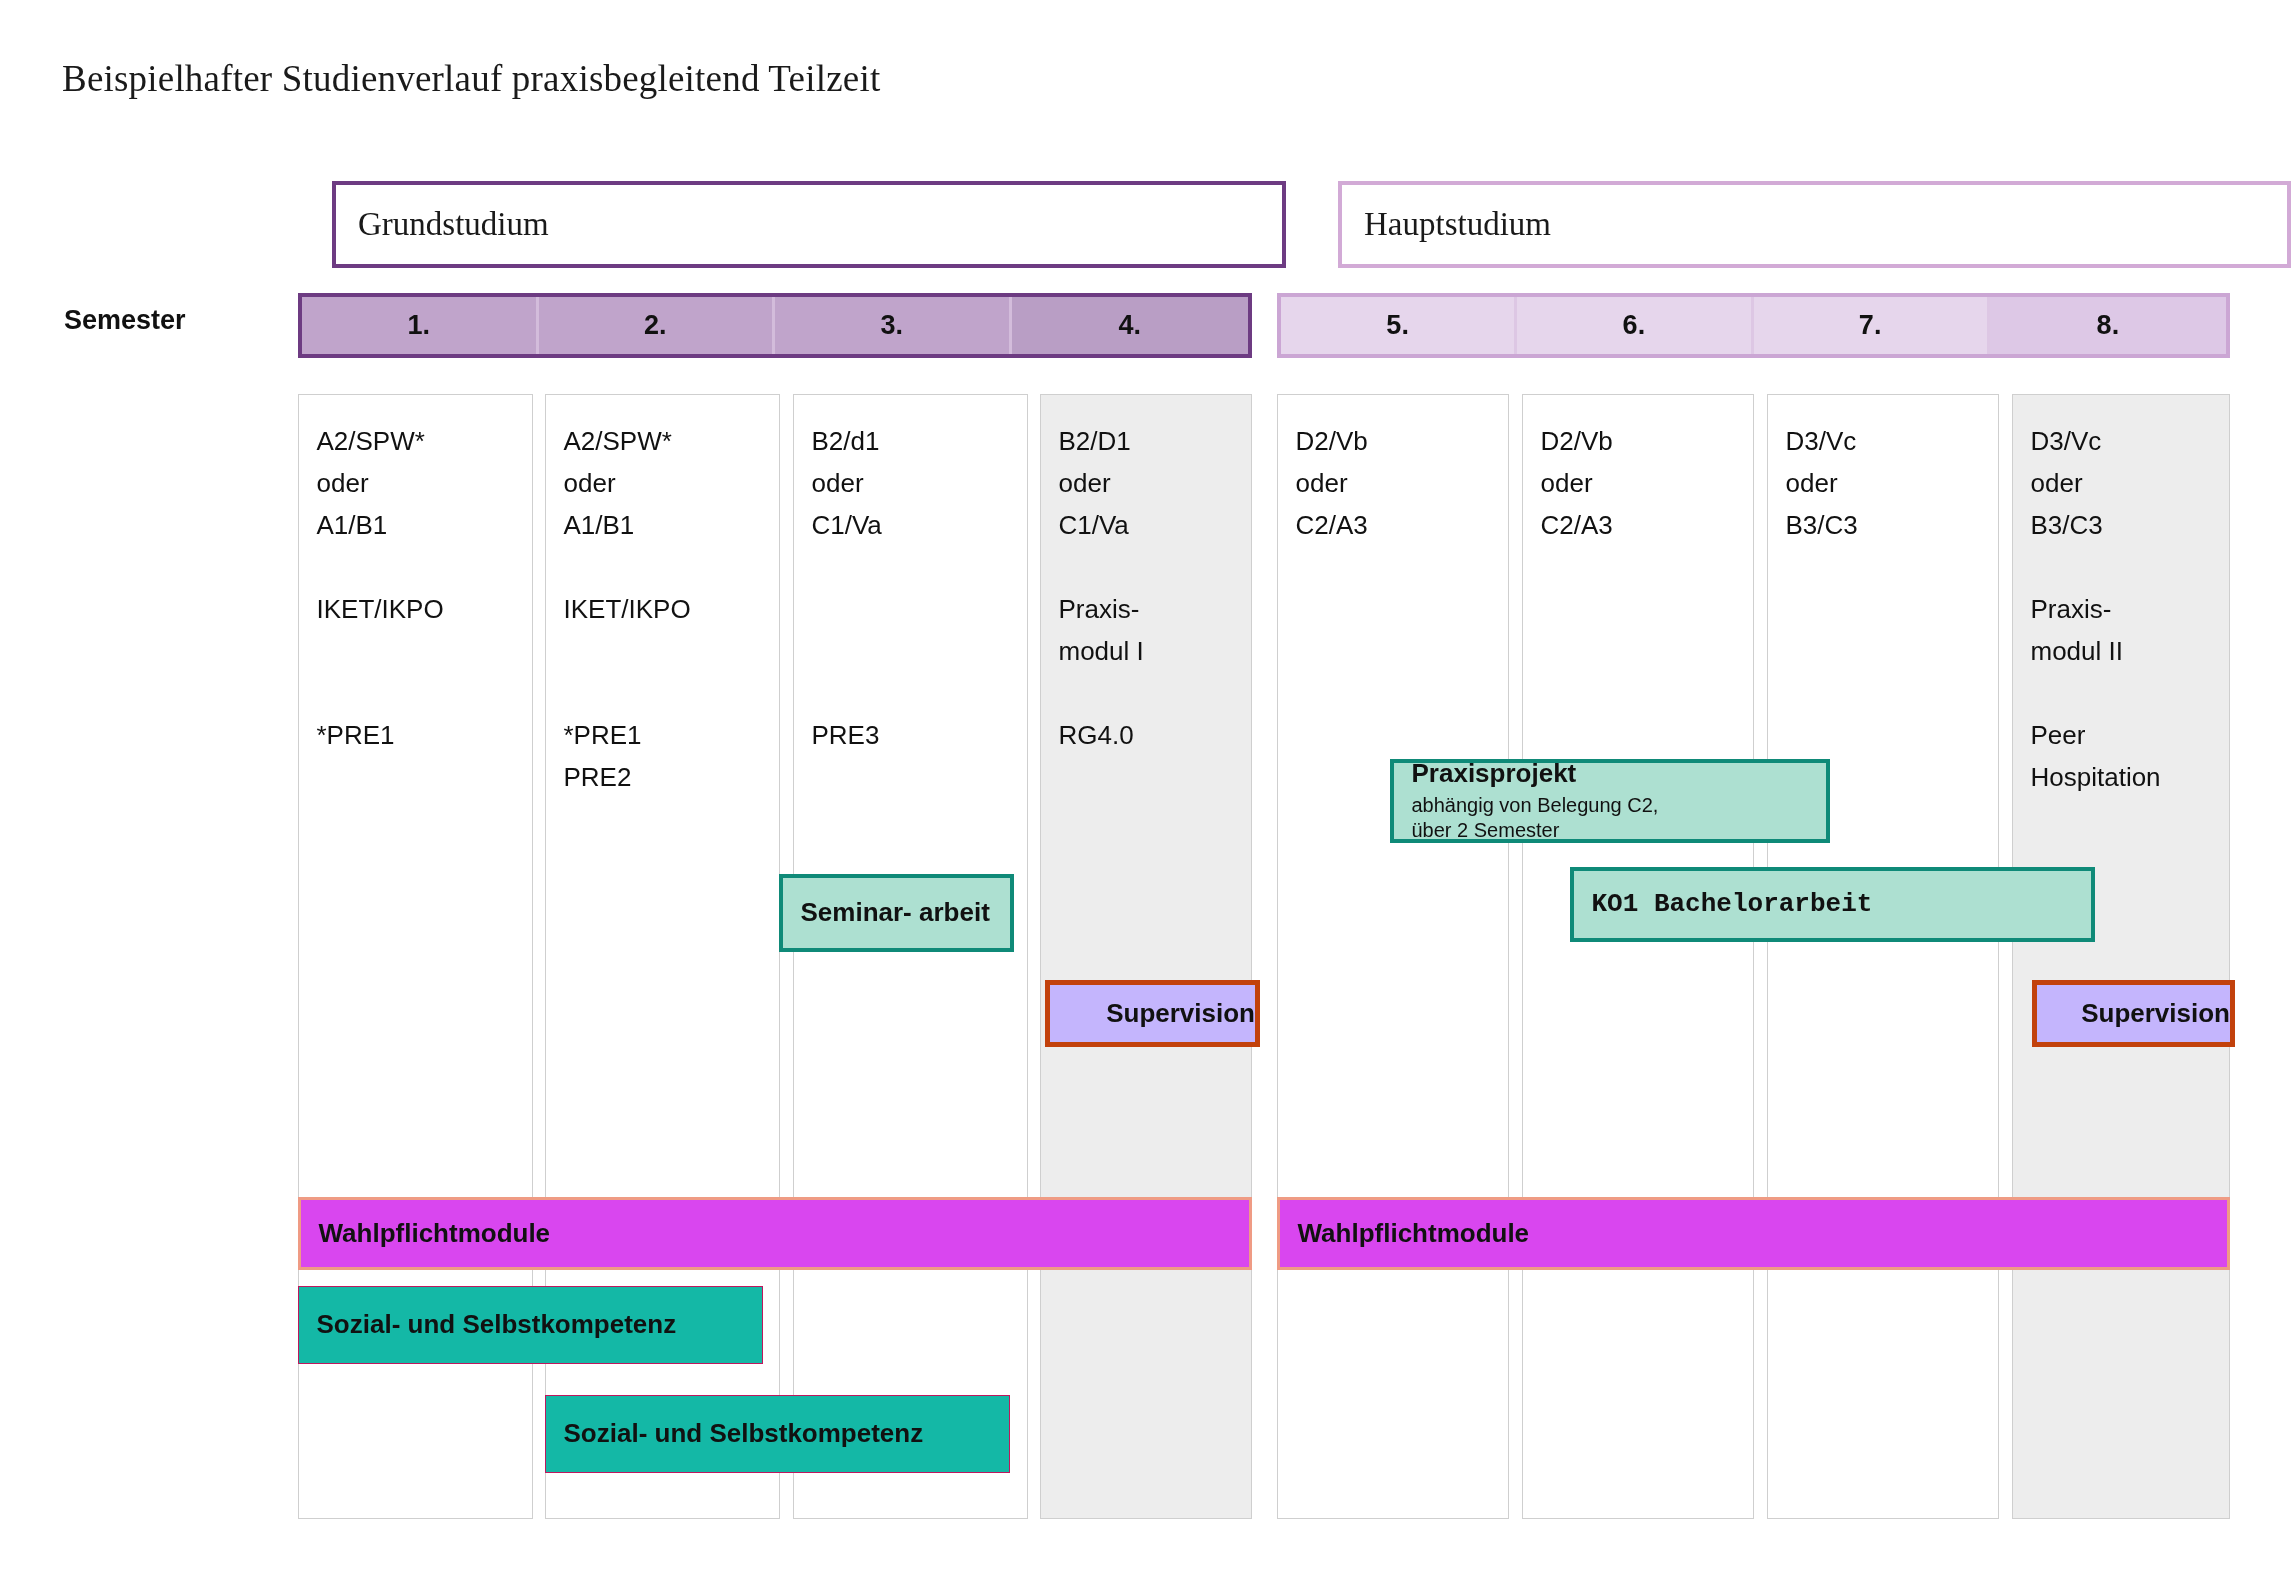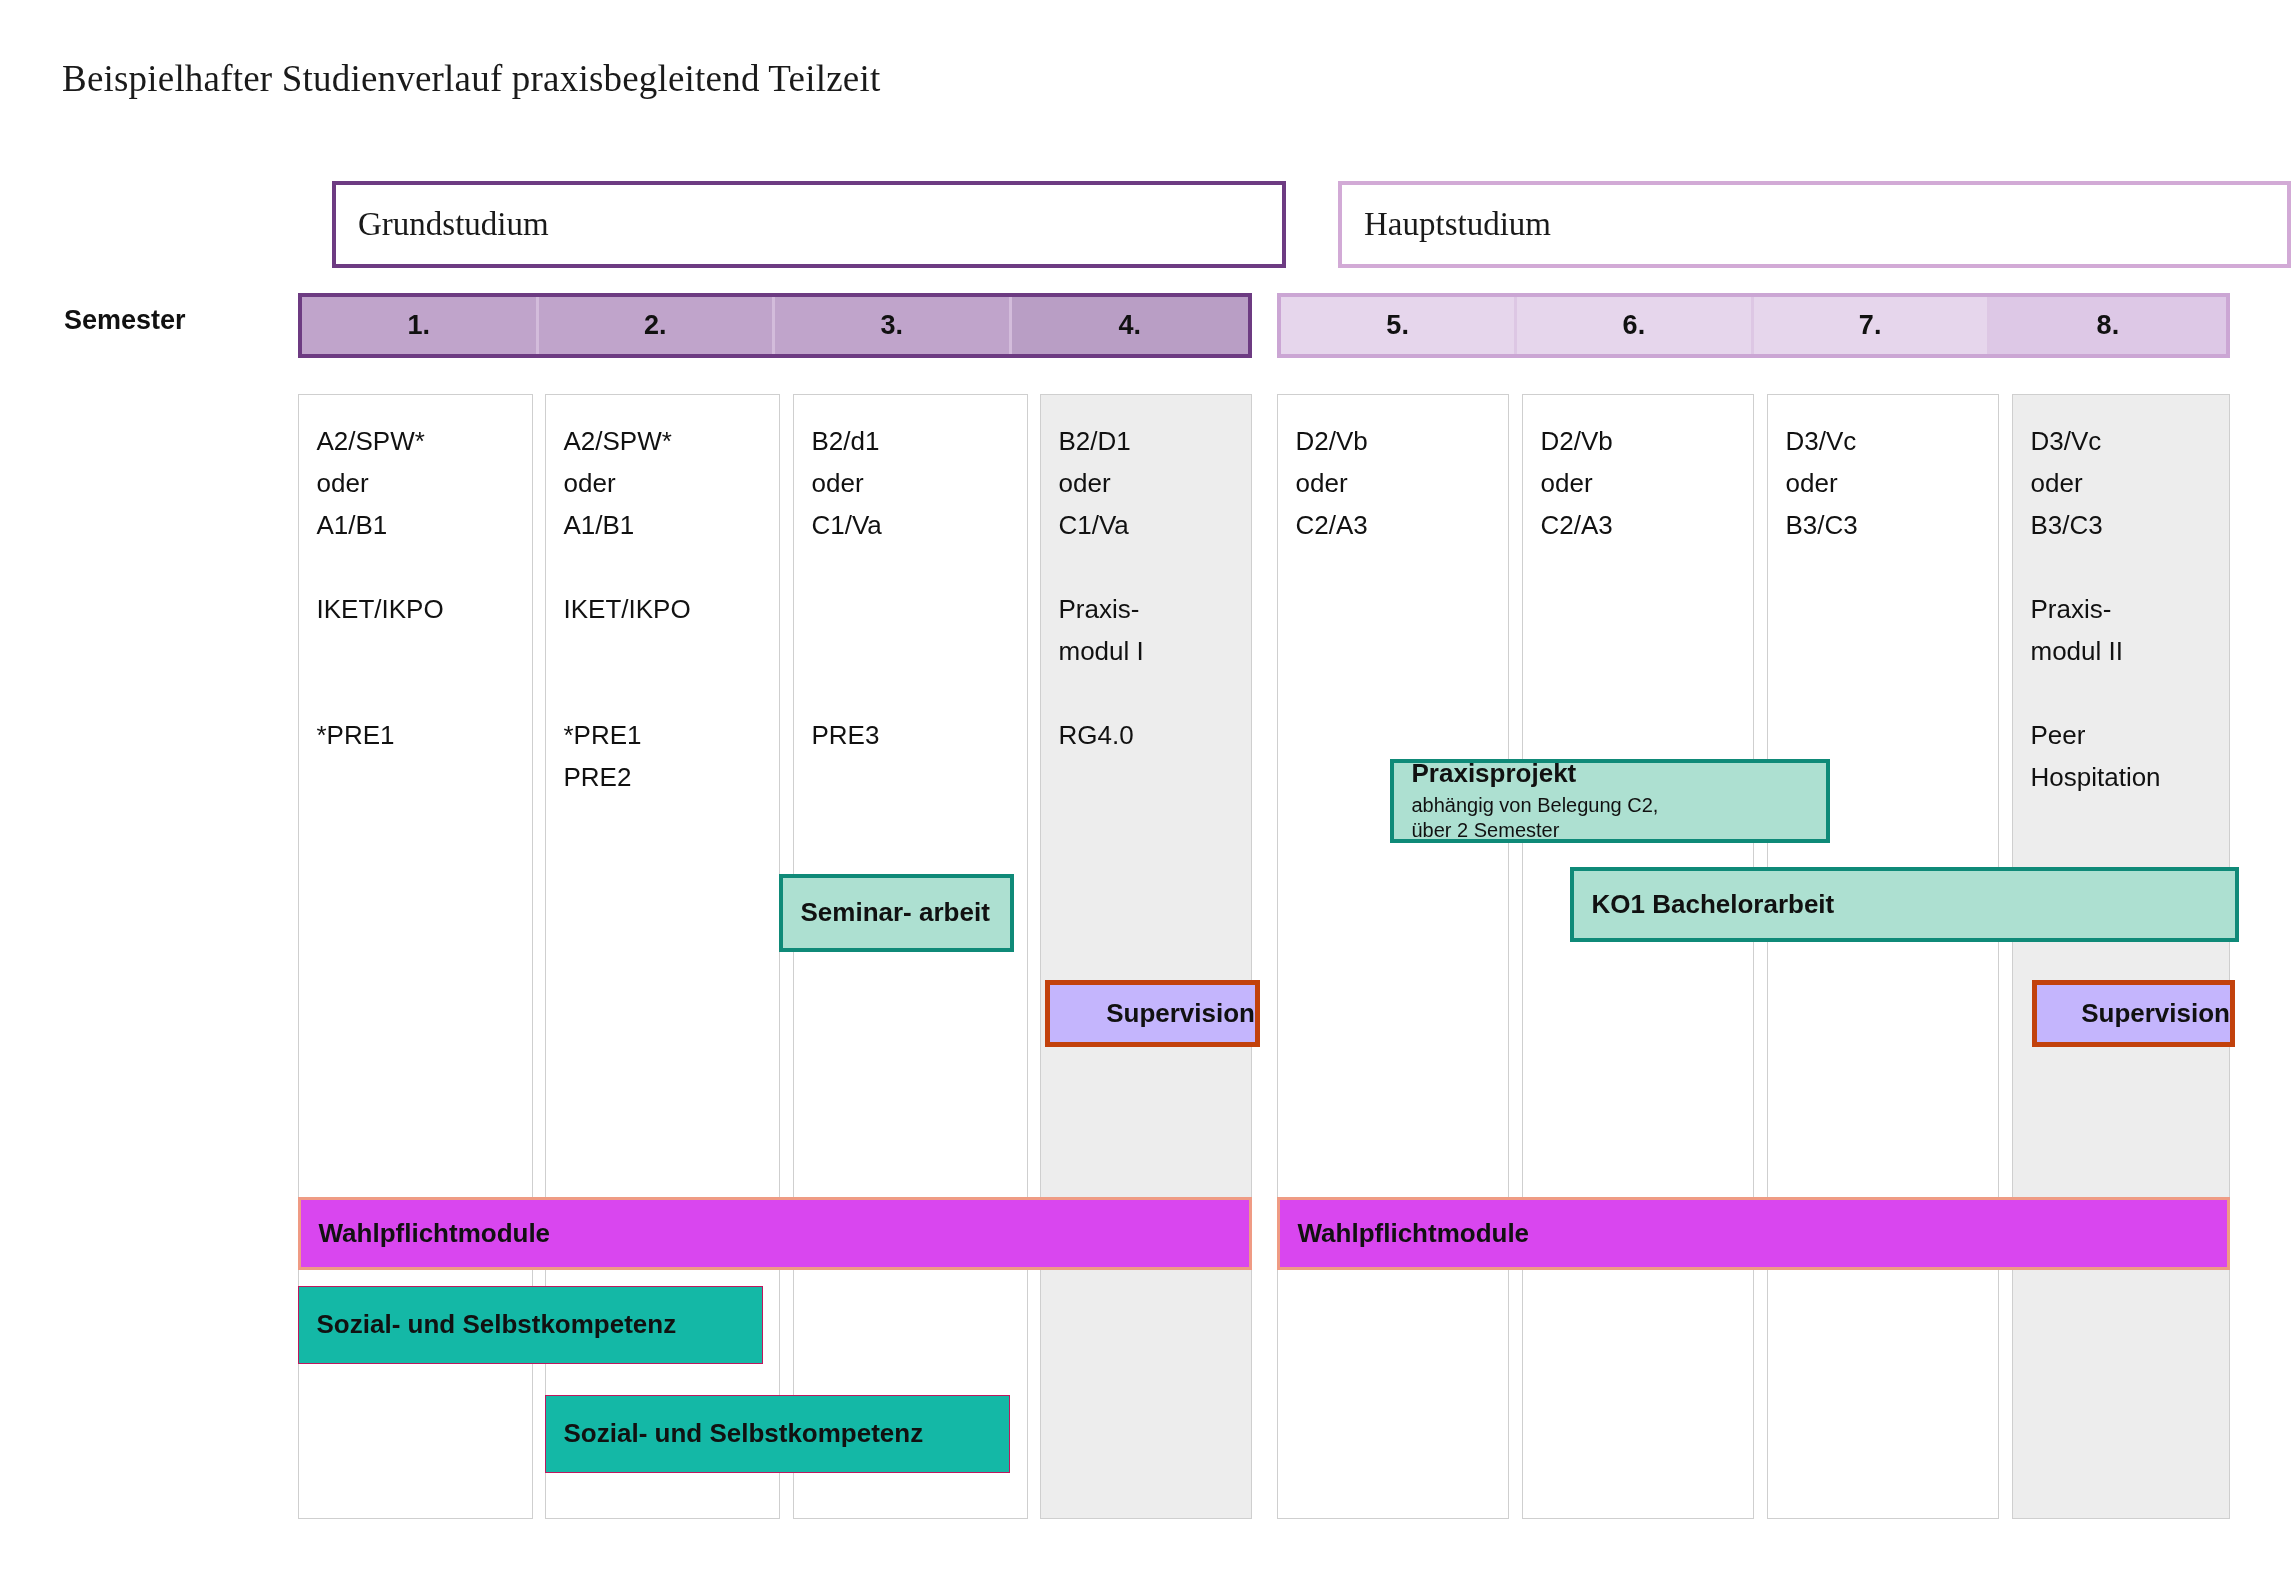--- a/index.html
+++ b/index.html
@@ -132,21 +132,21 @@
   .bar-teal{ background:#ade0d1; border:4px solid #0f8a78; }
   .bar-teal-light{ background:#c4b5fd; border:5px solid #c2410c;align-items:flex-end; }
   .bar-peach{ background:#d946ef; border:3.2px solid #ef9b84; }
   .bar-blue{ background:#14b8a6; border:1px solid #be185d; }
 
   
   #bar-seminararbeit   { left:779px;  top:874px; width:235px; height:78px; }
   #bar-seminararbeit .bar-title{ line-height:1.22; }
   #bar-supervision-1   { left:1045px; top:980px; width:215px; height:67px; }
   #bar-praxisprojekt   { left:1390px; top:759px;  width:440px; height:84px; }
-  #bar-ko1             { left:1570px; top:867px; width:669px; height:75px; }
+  #bar-ko1             { left:1570px; top:867px; width:525px; height:75px;font-family:Liberation Mono, monospace; }
   #bar-supervision-2   { left:2032px; top:980px; width:203px; height:67px; }
   #bar-wpm-left        { left:298px;  top:1197px; width:954px; height:73px; }
   #bar-wpm-right       { left:1277px; top:1197px; width:953px; height:73px; }
   #bar-sosk-1          { left:298px;  top:1286px; width:465px; height:78px; }
   #bar-sosk-2          { left:545px;  top:1395px; width:465px; height:78px; }
 </style>
 </head>
 <body>
 
 <div id="page-title">Beispielhafter Studienverlauf praxisbegleitend Teilzeit</div>

